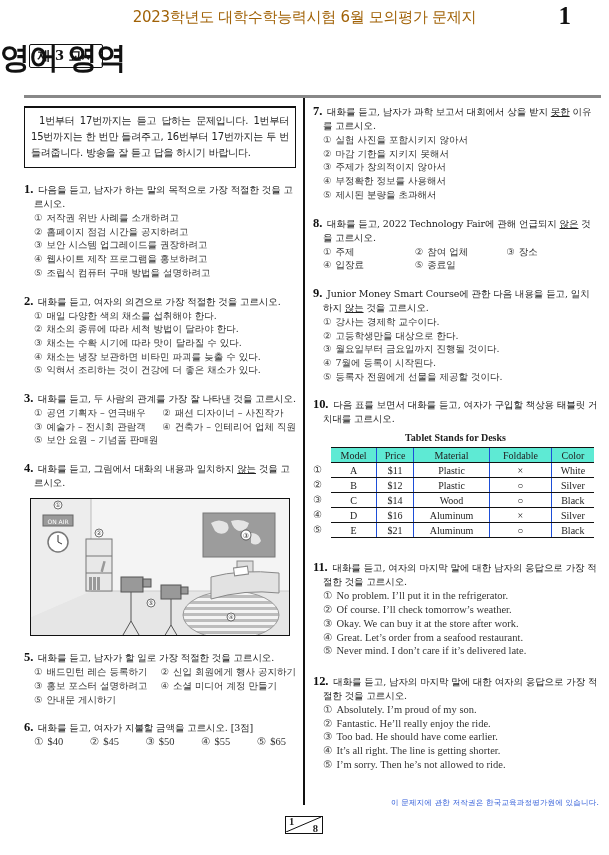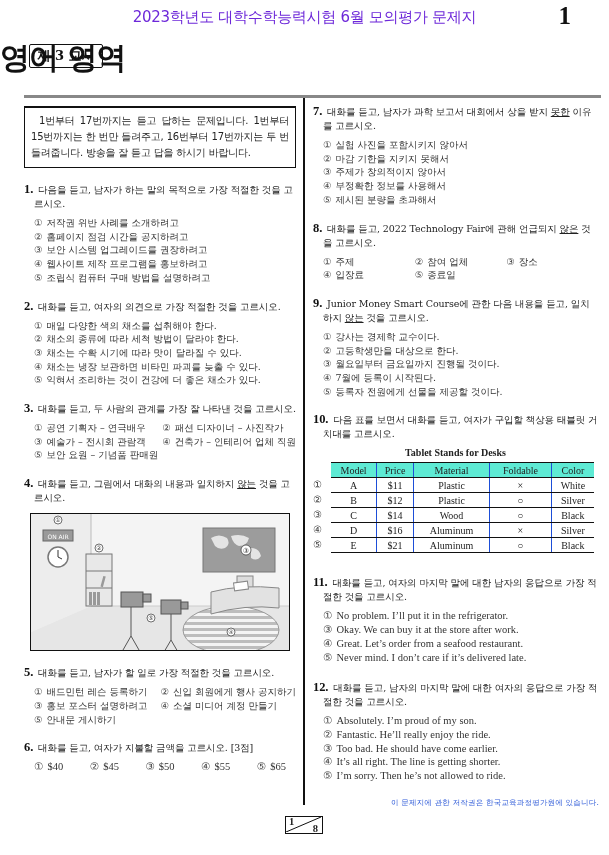--- a/index.html
+++ b/index.html
@@ -1,21 +1,21 @@
 <!DOCTYPE html>
 <html><head>
 <meta charset="utf-8">
 <style>
   * { box-sizing: border-box; margin: 0; padding: 0; }
   html, body { width: 609px; height: 855px; background: #ffffff; overflow: hidden; }
   body { position: relative; font-family: "DejaVu Serif", "Liberation Serif", serif; color: #222; }
 
   .page-header-title {
     position: absolute; left: 0; width: 609px; top: 8px; text-align: center;
-    font-family: "DejaVu Sans", "Liberation Sans", sans-serif; font-size: 15px; color: #6d28d9; letter-spacing: -0.3px;
+    font-family: "DejaVu Sans", "Liberation Sans", sans-serif; font-size: 15px; color: #a16207; letter-spacing: -0.3px;
   }
   .page-num-top {
     position: absolute; right: 38px; top: 2px;
     font-family: "Liberation Serif", serif; font-size: 25px; font-weight: bold; color: #111;
   }
   .period-badge {
     position: absolute; left: 29px; top: 44px; width: 74px; height: 24px;
     border: 1.5px solid #111; border-radius: 2px;
     font-family: "DejaVu Serif", serif; font-size: 13px; font-weight: bold;
     display: flex; align-items: center; justify-content: center; color: #111;
@@ -35,21 +35,21 @@
     border: 1.5px solid #111; border-top-width: 2px;
     margin-top: 6px; padding: 5px 6px 6px 6px;
     font-family: "DejaVu Sans", sans-serif; font-size: 10px; line-height: 16px; color: #222;
     text-align: justify; text-indent: 8px; letter-spacing: -0.2px;
   }
 
   .q { margin-top: 14px; }
   .q-head { font-size: 9.5px; line-height: 14px; color: #222; padding-left: 10px; text-indent: -10px; letter-spacing: -0.1px; }
   .q-num { font-family: "Liberation Serif", serif; font-size: 12.5px; font-weight: bold; margin-right: 2px; color: #111; }
   .u { text-decoration: underline; }
-  .opts { margin-top: 5px; padding-left: 10px; font-size: 9.5px; line-height: 13.7px; color: #333; }
+  .opts { padding-left: 10px; font-size: 9.5px; line-height: 13.7px; color: #333; }
   .opt { white-space: nowrap; }
   .opt .m { color: #444; margin-right: 4px; }
   .opts.grid2 { display: grid; grid-template-columns: 1fr 1fr; }
   .opts.grid3 { display: grid; grid-template-columns: 1fr 1fr 1fr; }
   .opts.row5 { display: flex; justify-content: space-between; padding-right: 10px; }
   .opts.en { font-family: "Liberation Serif", serif; font-size: 10.5px; line-height: 13.7px; }
 
   .figure {
     margin-top: 8px; margin-left: 6px; width: 260px; height: 138px;
     border: 1.5px solid #111; position: relative; overflow: hidden; background: #fafafa;
@@ -307,20 +307,21 @@
           </tr>
         </tbody>
       </table>
     </div>
   </div>
 
   <div class="q" style="margin-top:22px">
     <div class="q-head"><span class="q-num">11.</span> <span>대화를 듣고, 여자의 마지막 말에 대한 남자의 응답으로 가장 적절한 것을 고르시오.</span></div>
     <div class="opts en">
       <div class="opt"><span class="m">①</span><span>No problem. I’ll put it in the refrigerator.</span></div>
+      <div class="opt"><span class="m">②</span><span>Of course. I’ll check tomorrow’s weather.</span></div>
       <div class="opt"><span class="m">③</span><span>Okay. We can buy it at the store after work.</span></div>
       <div class="opt"><span class="m">④</span><span>Great. Let’s order from a seafood restaurant.</span></div>
       <div class="opt"><span class="m">⑤</span><span>Never mind. I don’t care if it’s delivered late.</span></div>
     </div>
   </div>
 
   <div class="q" style="margin-top:16px">
     <div class="q-head"><span class="q-num">12.</span> <span>대화를 듣고, 남자의 마지막 말에 대한 여자의 응답으로 가장 적절한 것을 고르시오.</span></div>
     <div class="opts en">
       <div class="opt"><span class="m">①</span><span>Absolutely. I’m proud of my son.</span></div>

